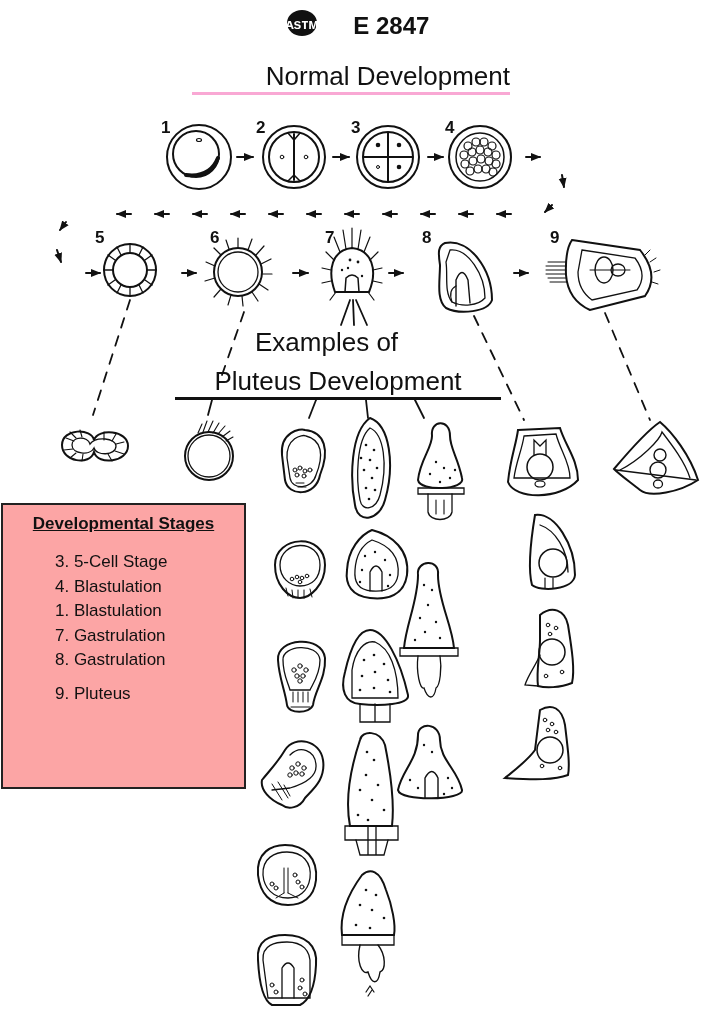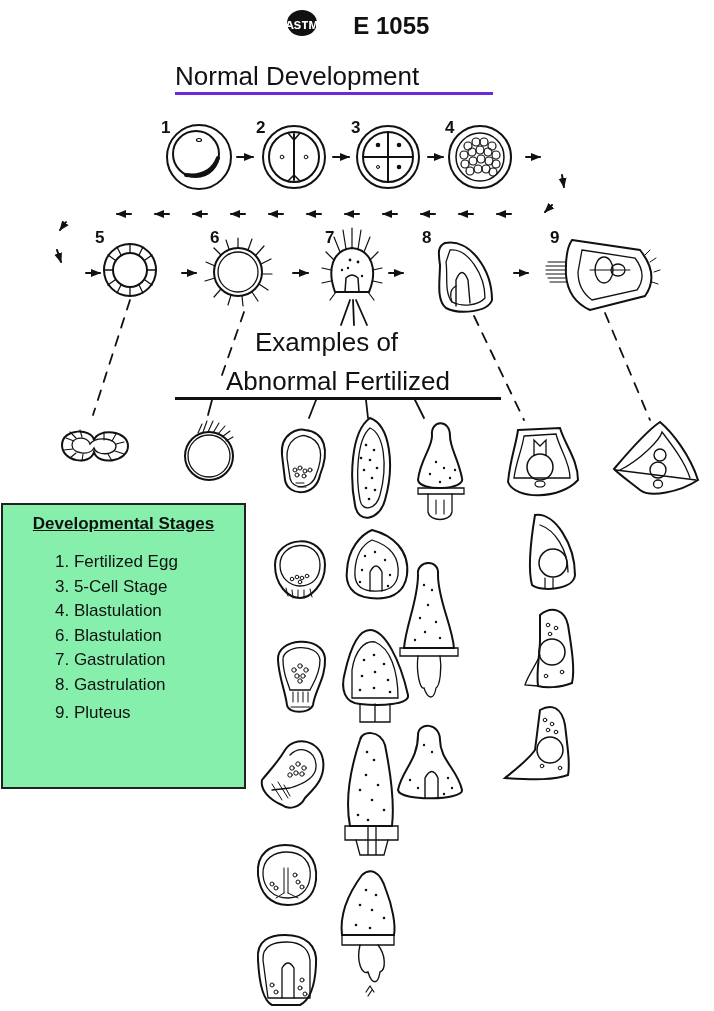--- a/index.html
+++ b/index.html
@@ -3,46 +3,46 @@
 <meta charset="utf-8">
 <style>
   html, body { margin: 0; padding: 0; background: #ffffff; }
   body { width: 714px; height: 1011px; position: relative; overflow: hidden;
          font-family: "Liberation Sans", sans-serif; color: #111; }
   .abs { position: absolute; }
   .header { left: 0; width: 714px; top: 8px; text-align: center; font-weight: bold; font-size: 24px; }
   .header .logo { display: inline-block; vertical-align: middle; margin-right: 28px; }
   .header .code { vertical-align: middle; }
   .title { font-size: 26px; white-space: nowrap; }
-  .t-normal { left: 175px; top: 60px; width: 318px; text-align: left; border-bottom: 3px solid #6d28d9; line-height: 32px; }
+  .t-normal { left: 192px; top: 60px; width: 318px; text-align: right; border-bottom: 3px solid #f9a8d4; line-height: 32px; }
   .t-abn1 { left: 255px; top: 327px; font-size: 26px; }
   .t-abn2 { left: 175px; top: 365px; width: 326px; text-align: center; border-bottom: 3px solid #111; line-height: 32px; }
   .stage-num { font-weight: bold; font-size: 17px; }
   svg { position: absolute; left: 0; top: 0; }
-  .legend { left: 1px; top: 503px; width: 245px; height: 286px; border: 2px solid #222; background: #86efac; box-sizing: border-box; }
+  .legend { left: 1px; top: 503px; width: 245px; height: 286px; border: 2px solid #222; background: #fca5a5; box-sizing: border-box; }
   .legend-title { font-weight: bold; font-size: 17px; text-decoration: underline; text-align: center; margin-top: 9px; white-space: nowrap; }
   .legend ol { list-style: none; margin: 16px 0 0 0; padding: 0 0 0 52px; }
   .legend li { font-size: 17px; line-height: 24.6px; white-space: nowrap; }
 </style>
 </head>
 <body>
 
 <div class="abs header">
   <span class="logo">
     <svg width="34" height="30" viewBox="0 0 34 30" style="position:static">
       <ellipse cx="17" cy="15" rx="15" ry="13" fill="#111"></ellipse>
       <text x="17" y="21" font-size="14" font-weight="bold" fill="#fff" text-anchor="middle" font-family="Liberation Sans, sans-serif">ᴀsᴛᴍ</text>
     </svg>
   </span>
-  <span class="code">E 1055</span>
+  <span class="code">E 2847</span>
 </div>
 
 <div class="abs title t-normal">Normal Development</div>
 <div class="abs title t-abn1">Examples of</div>
-<div class="abs title t-abn2">Abnormal Fertilized</div>
+<div class="abs title t-abn2">Pluteus Development</div>
 
 <span class="abs stage-num" style="left:161px;top:118px">1</span>
 <span class="abs stage-num" style="left:256px;top:118px">2</span>
 <span class="abs stage-num" style="left:351px;top:118px">3</span>
 <span class="abs stage-num" style="left:445px;top:118px">4</span>
 <span class="abs stage-num" style="left:95px;top:228px">5</span>
 <span class="abs stage-num" style="left:210px;top:228px">6</span>
 <span class="abs stage-num" style="left:325px;top:228px">7</span>
 <span class="abs stage-num" style="left:422px;top:228px">8</span>
 <span class="abs stage-num" style="left:550px;top:228px">9</span>
@@ -534,21 +534,20 @@
       <circle cx="660" cy="455" r="6" stroke-width="1.4"></circle>
       <circle cx="658" cy="470" r="8" stroke-width="1.4"></circle>
       <ellipse cx="658" cy="484" rx="4.5" ry="4" stroke-width="1.3"></ellipse>
     </g>
   </g>
 </svg>
 
 <div class="abs legend">
   <div class="legend-title">Developmental Stages</div>
   <ol>
-    <li>1. Fertilized Egg</li>
     <li>3. 5-Cell Stage</li>
     <li>4. Blastulation</li>
-    <li>6. Blastulation</li>
+    <li>1. Blastulation</li>
     <li>7. Gastrulation</li>
     <li>8. Gastrulation</li>
-    <li style="margin-top:3px">9. Pluteus</li>
+    <li style="margin-top:9px">9. Pluteus</li>
   </ol>
 </div>
 
 </body></html>

